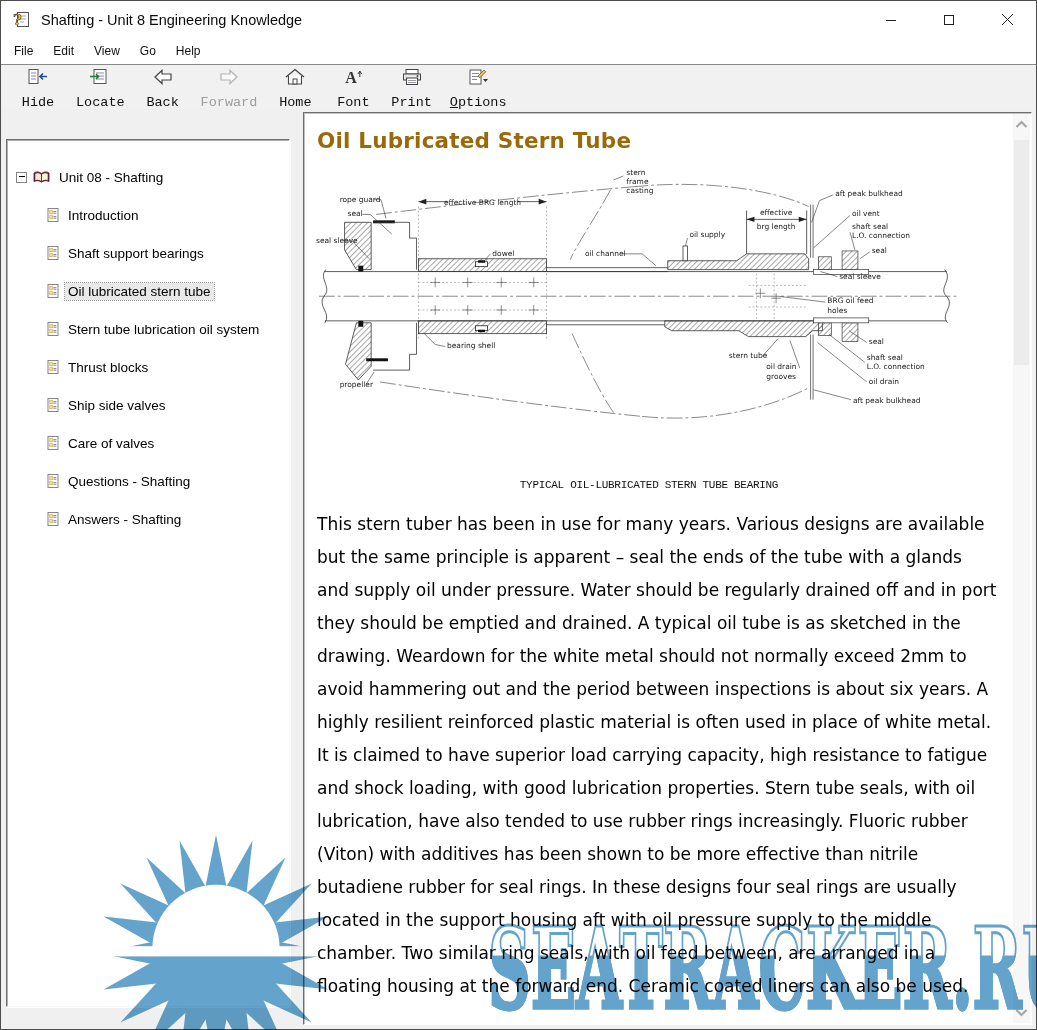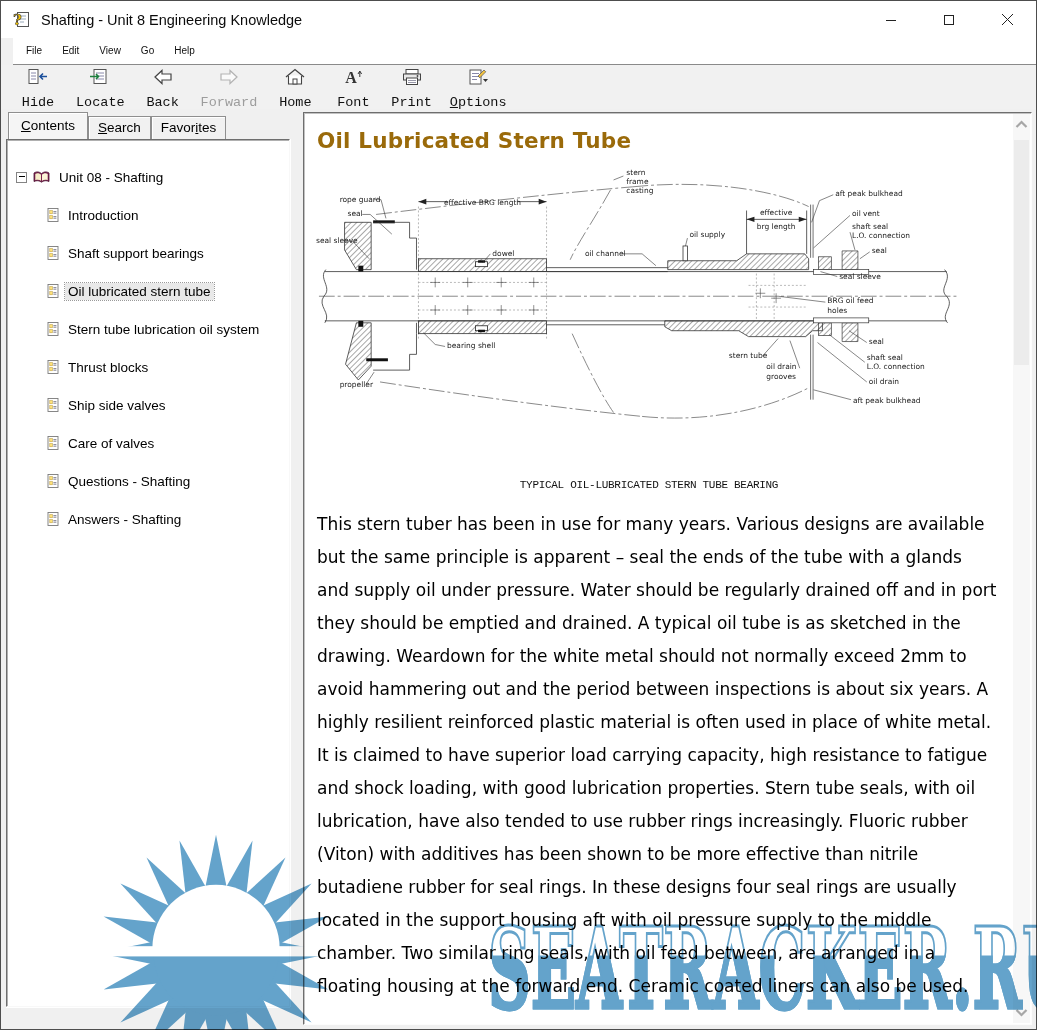--- a/index.html
+++ b/index.html
@@ -9,21 +9,21 @@
 
   
   .titlebar { height:37px; background:#fff; display:flex; align-items:center; padding-left:11px; }
   .app-icon { width:20px; height:20px; display:flex; }
   .title-text { font-size:14.5px; color:#0b0b0b; margin-left:9px; }
   .win-controls { margin-left:auto; display:flex; height:100%; }
   .wc { width:58px; display:flex; align-items:center; justify-content:center; }
 
   
   .menubar { height:26px; background:#fff; display:flex; align-items:center; padding-left:3px;
-             border-bottom:1px solid #8a8a8a; font-size:10px; color:#111;margin-left:12px; }
+             border-bottom:1px solid #8a8a8a; font-size:12px; color:#111; }
   .menu-item { padding:3px 10px 4px; }
 
   
   .toolbar { height:43px; background:#f1f1f1; display:flex; align-items:flex-start;
              padding:2px 0 0 8px; border-bottom:1px solid #a9a9a9; }
   .tbtn { display:flex; flex-direction:column; align-items:center; justify-content:flex-start;
           padding:0 9px; min-width:40px; font-size:13.5px; color:#111; }
   .tbtn svg { display:block; }
   .tbtn.disabled { color:#9d9d9d; }
   .tbtn .lbl { margin-top:7px;font-family:Liberation Mono, monospace; }
@@ -223,25 +223,20 @@
           </svg>
         </span>
       </span>
       <span class="lbl"><span class="key">O</span><span>ptions</span></span>
     </div>
   </div>
 
   <div class="main">
 
     <div class="sidebar">
-      <div class="tabs">
-        <div class="tab active"><span class="key">C</span><span>ontents</span></div>
-        <div class="tab"><span class="key">S</span><span>earch</span></div>
-        <div class="tab"><span>Favor</span><span class="key">i</span><span>tes</span></div>
-      </div>
       <div class="tree-panel">
         <div class="tree">
           <div class="trow">
             <span class="expander"></span>
             <span class="ticon">
               <svg width="17" height="14" viewBox="0 0 17 14">
                 <path d="M1,3 C3.5,1.2 6.5,1.8 8.5,3.6 C10.5,1.8 13.5,1.2 16,3 V11.5 C13.5,10.2 10.5,10.5 8.5,12.2 C6.5,10.5 3.5,10.2 1,11.5 Z" fill="#7b2450" stroke="#4a1030" stroke-width="0.8"></path>
                 <path d="M2.3,4 C4.2,2.8 6.5,3.3 8,4.8 V10.8 C6.5,9.6 4.2,9.4 2.3,10.2 Z" fill="#f7eec9"></path>
                 <path d="M14.7,4 C12.8,2.8 10.5,3.3 9,4.8 V10.8 C10.5,9.6 12.8,9.4 14.7,10.2 Z" fill="#fdf6d8"></path>
               </svg>

